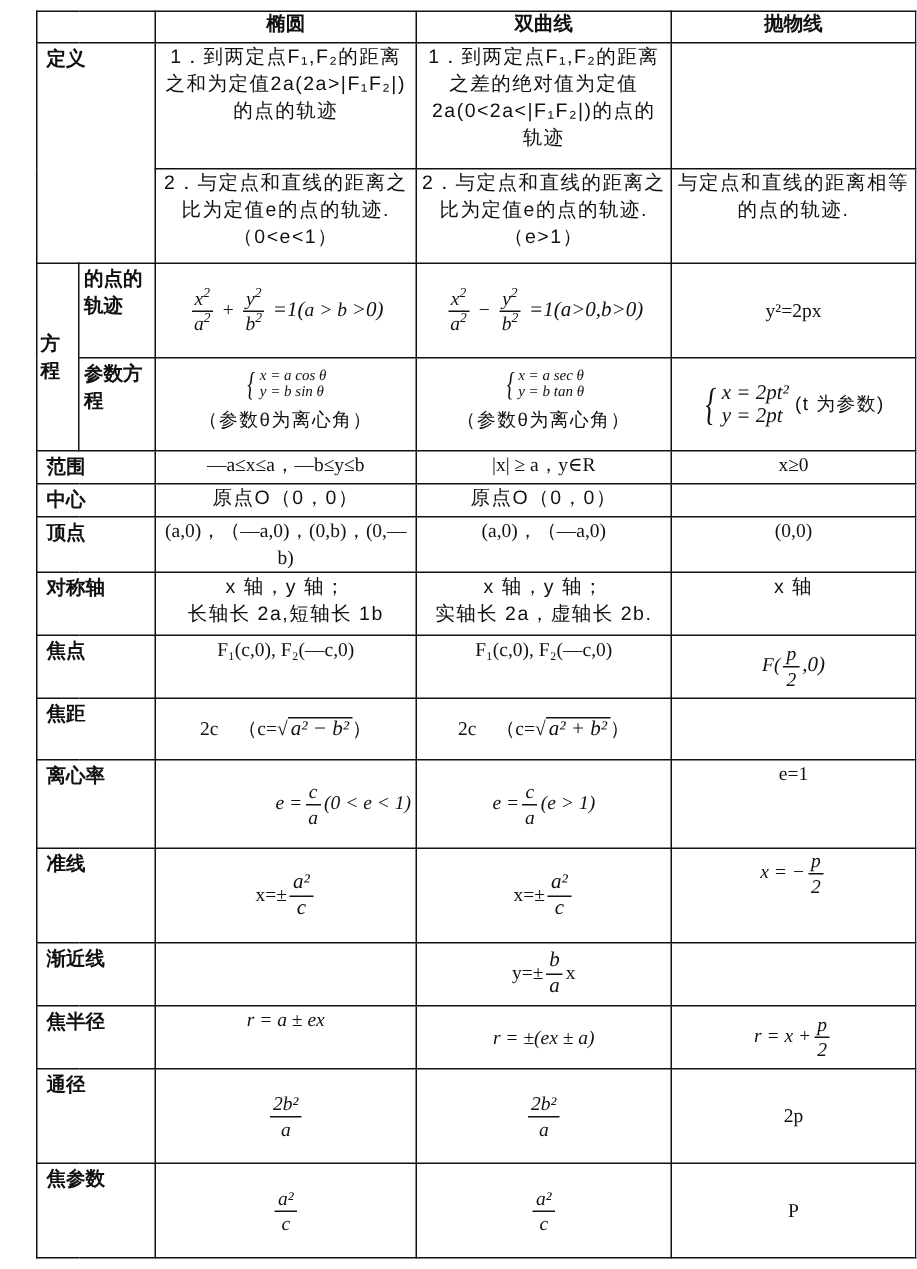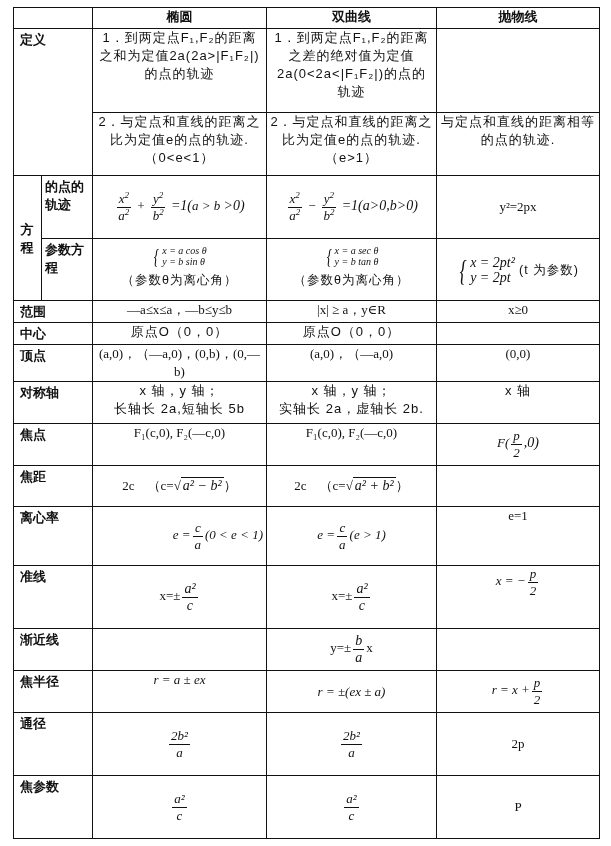--- a/index.html
+++ b/index.html
@@ -1,18 +1,18 @@
 <!DOCTYPE html>
 <html><head>
 <meta charset="utf-8">
 <style>
   html, body { margin: 0; padding: 0; background: #ffffff; }
   body { width: 611px; height: 846px; position: relative; overflow: hidden;
          font-family: "DejaVu Serif", "Liberation Serif", serif; color: #111; }
-  table.cmp { position: absolute; left: 13px; top: 7px; border-collapse: collapse;
+  table.cmp { position: absolute; left: 24px; top: 7px; border-collapse: collapse;
               table-layout: fixed; width: 586px; }
   table.cmp td { border: 1px solid #111; padding: 0 3px; vertical-align: top;
                  font-size: 13px; line-height: 18px; }
   .hdr td { height: 20px; text-align: center; font-weight: bold; font-size: 13px; vertical-align: middle; }
   .lbl { font-weight: bold; font-size: 13px; padding-left: 6px !important; padding-top: 2px !important; }
   .sublbl { font-weight: bold; font-size: 13px; padding-top: 2px !important; }
   .c { text-align: center; }
   .mid { vertical-align: middle !important; }
   .txt { font-family: Liberation Sans, sans-serif; font-size: 12.5px; letter-spacing: 1px; }
   .math { font-family: "Liberation Serif", "DejaVu Serif", serif; font-style: italic; font-size: 14px; }
@@ -53,21 +53,21 @@
     <td class="c txt">1．到两定点F₁,F₂的距离之差的绝对值为定值2a(0&lt;2a&lt;|F₁F₂|)的点的轨迹</td>
     <td class="c txt"></td>
   </tr>
   <tr style="height:63px">
     <td class="c txt">2．与定点和直线的距离之比为定值e的点的轨迹.（0&lt;e&lt;1）</td>
     <td class="c txt">2．与定点和直线的距离之比为定值e的点的轨迹.（e&gt;1）</td>
     <td class="c txt">与定点和直线的距离相等的点的轨迹.</td>
   </tr>
 
   <tr style="height:63px">
-    <td rowspan="2" class="lbl mid" style="padding-left:2px !important; text-align:center;">方程</td>
+    <td rowspan="2" class="lbl mid" style="padding-left:2px !important; font-family:Liberation Mono, monospace;">方程</td>
     <td class="sublbl">的点的轨迹</td>
     <td class="c mid math">
       <span class="frac">
             <span class="num">x<sup>2</sup></span>
             <span class="den">a<sup>2</sup></span>
           </span> +
       <span class="frac">
             <span class="num">y<sup>2</sup></span>
             <span class="den">b<sup>2</sup></span>
           </span>
@@ -143,21 +143,21 @@
     <td colspan="2" class="lbl">顶点</td>
     <td class="c rm">(a,0)，（—a,0)，(0,b)，(0,—b)</td>
     <td class="c rm">(a,0)，（—a,0)</td>
     <td class="c rm">(0,0)</td>
   </tr>
 
   <tr style="height:42px">
     <td colspan="2" class="lbl">对称轴</td>
     <td class="c txt">
       <div>x 轴，y 轴；</div>
-      <div>长轴长 2a,短轴长 5b</div>
+      <div>长轴长 2a,短轴长 1b</div>
     </td>
     <td class="c txt">
       <div>x 轴，y 轴；</div>
       <div>实轴长 2a，虚轴长 2b.</div>
     </td>
     <td class="c txt">x 轴</td>
   </tr>
 
   <tr style="height:42px">
     <td colspan="2" class="lbl">焦点</td>

